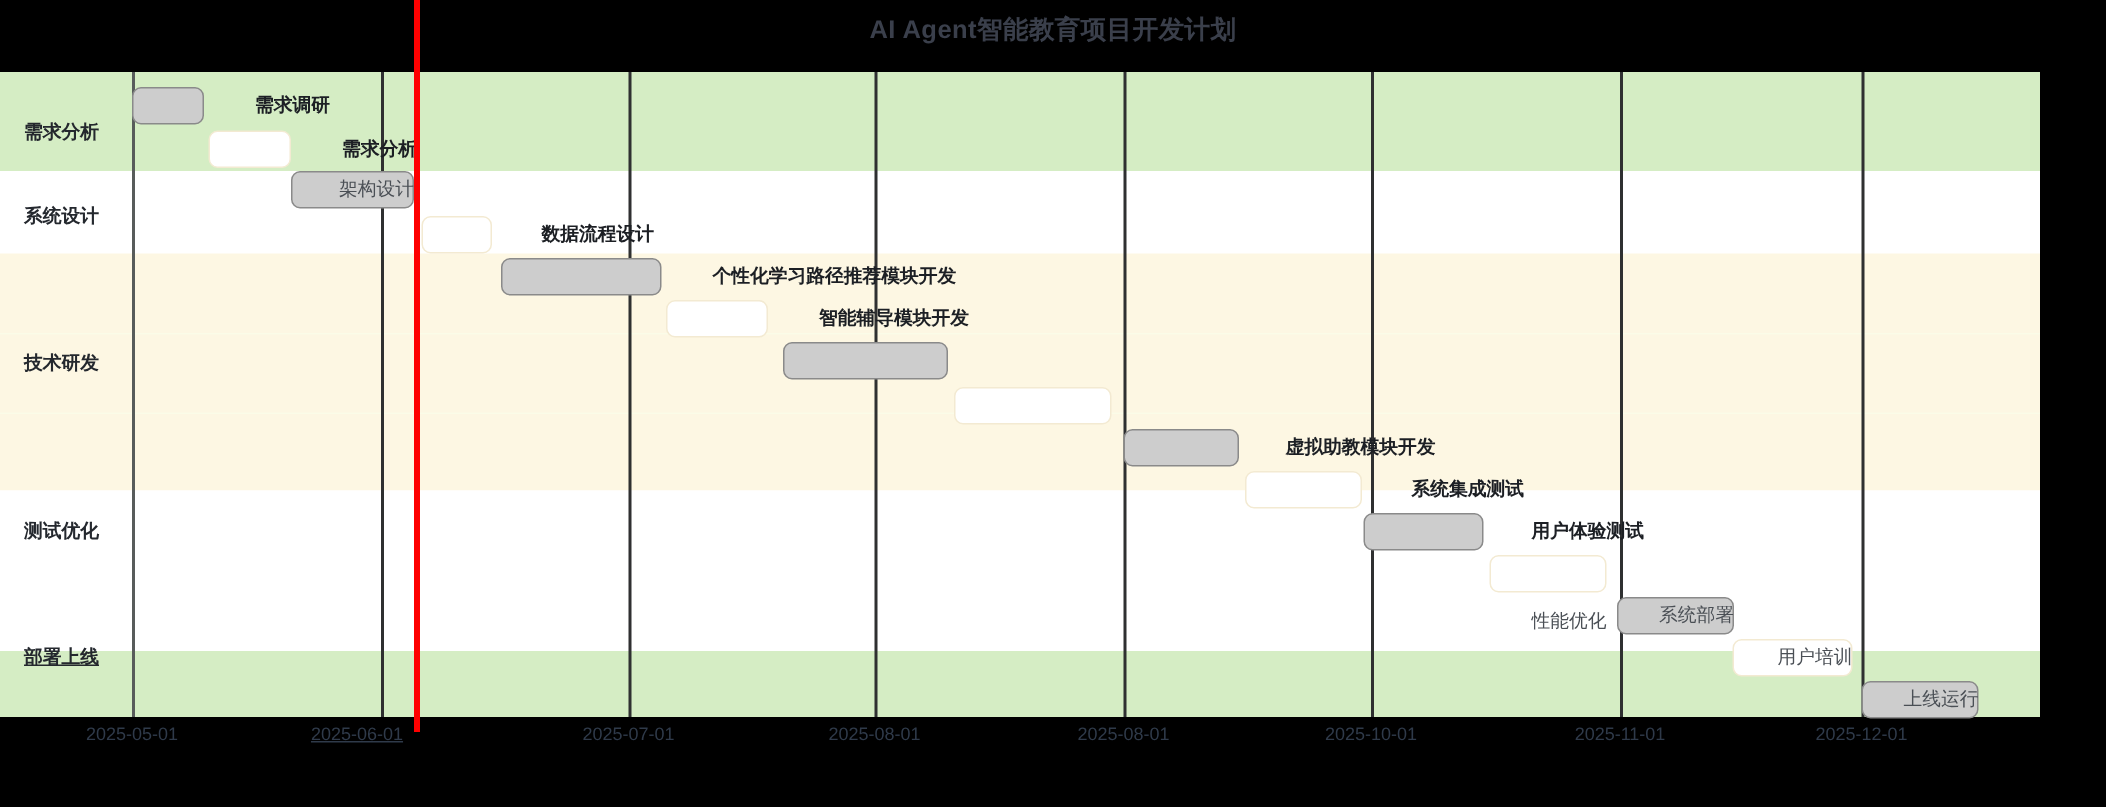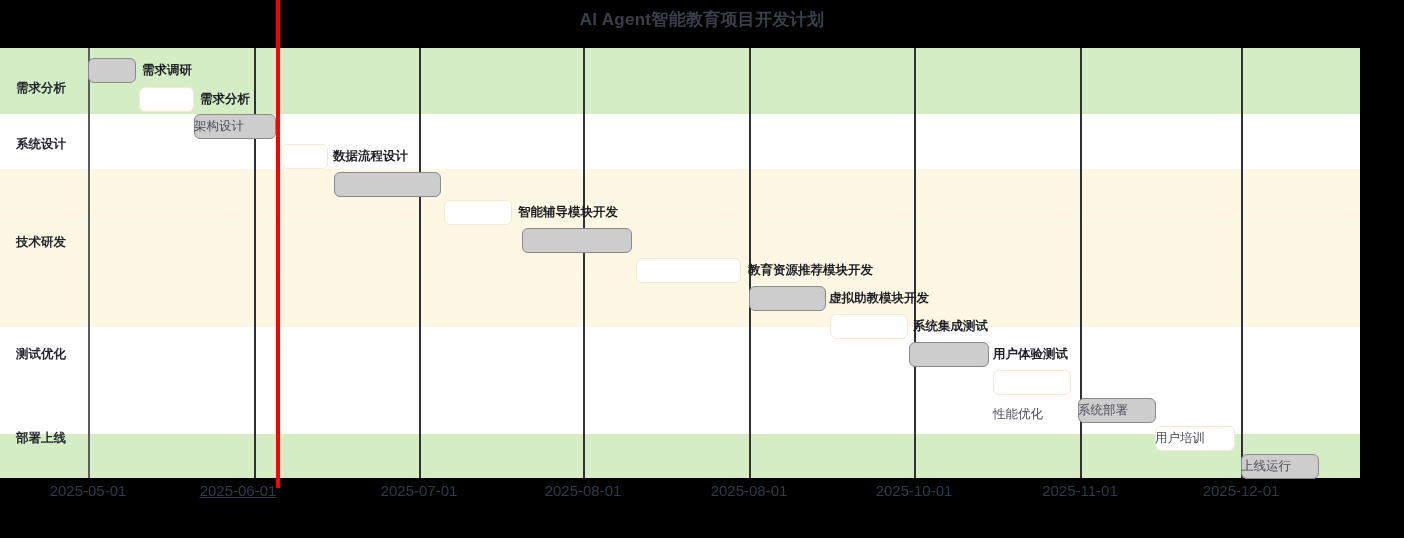--- a/index.html
+++ b/index.html
@@ -69,33 +69,33 @@
     border: 1.6px solid #8a8a8a;
     border-radius: 6px;
     z-index: 12;
   }
   .bar.filled { background: #cdcdcd; }
   .bar.hollow { background: #ffffff; border-color: #f3ead2; }
 
   .bar-label-out {
     position: absolute; height: 25px; line-height: 25px;
     font-size: 12.5px; font-weight: bold; color: #1c1f24;
-    white-space: nowrap; z-index: 14;
+    white-space: nowrap; z-index: 14; margin-left: 28px;
   }
   .bar-label-in {
     position: absolute; height: 25px; line-height: 25px;
     font-size: 12.5px; color: #4a4f55;
-    text-align: left; white-space: nowrap; z-index: 16;
+    text-align: right; white-space: nowrap; z-index: 16;
     pointer-events: none;
   }
 
   
   .tick {
     position: absolute; top: 482px;
-    font-size: 15px; color: #2f3a4a;
+    font-size: 12px; color: #2f3a4a;
     transform: translateX(-50%);
     white-space: nowrap;
   }
 
   
   .watermark {
     position: absolute; right: 8px; bottom: 4px;
     font-size: 21px; color: #f2f2f2;
     white-space: nowrap;
   }
@@ -125,25 +125,25 @@
       <div class="gridline" style="left: 1241px;"></div>
       <div class="bar filled" style="left: 88px; top: 10px; width: 48px;"></div>
       <div class="bar-label-out" style="left: 142px; top: 10px;">需求调研</div>
       <div class="bar hollow" style="left: 139px; top: 39px; width: 55px;"></div>
       <div class="bar-label-out" style="left: 200px; top: 39px;">需求分析</div>
       <div class="bar filled" style="left: 194px; top: 66px; width: 82px;"></div>
       <div class="bar-label-in" style="left: 194px; width: 82px; top: 66px;">架构设计</div>
       <div class="bar hollow" style="left: 281px; top: 96px; width: 47px;"></div>
       <div class="bar-label-out" style="left: 333px; top: 96px;">数据流程设计</div>
       <div class="bar filled" style="left: 334px; top: 124px; width: 107px;"></div>
+      <div class="bar-label-out" style="left: 447px; top: 124px;">个性化学习路径推荐模块开发</div>
       <div class="bar hollow" style="left: 444px; top: 152px; width: 68px;"></div>
       <div class="bar-label-out" style="left: 518px; top: 152px;">智能辅导模块开发</div>
       <div class="bar filled" style="left: 522px; top: 180px; width: 110px;"></div>
       <div class="bar hollow" style="left: 636px; top: 210px; width: 105px;"></div>
-      <div class="bar-label-out" style="left: 748px; top: 210px;">教育资源推荐模块开发</div>
       <div class="bar filled" style="left: 749px; top: 238px; width: 77px;"></div>
       <div class="bar-label-out" style="left: 829px; top: 238px;">虚拟助教模块开发</div>
       <div class="bar hollow" style="left: 830px; top: 266px; width: 78px;"></div>
       <div class="bar-label-out" style="left: 913px; top: 266px;">系统集成测试</div>
       <div class="bar filled" style="left: 909px; top: 294px; width: 80px;"></div>
       <div class="bar-label-out" style="left: 993px; top: 294px;">用户体验测试</div>
       <div class="bar hollow" style="left: 993px; top: 322px; width: 78px;"></div>
       <div class="bar-label-in" style="left: 993px; width: 78px; top: 322px; margin-top: 32px;">性能优化</div>
       <div class="bar filled" style="left: 1078px; top: 350px; width: 78px;"></div>
       <div class="bar-label-in" style="left: 1078px; width: 78px; top: 350px;">系统部署</div>
@@ -162,14 +162,14 @@
       <div class="tick" style="left: 749px;">2025-08-01</div>
       <div class="tick" style="left: 914px;">2025-10-01</div>
       <div class="tick" style="left: 1080px;">2025-11-01</div>
       <div class="tick" style="left: 1241px;">2025-12-01</div>
     </div>
 
 <div class="cat-label" style="top: 80px;">需求分析</div>
     <div class="cat-label" style="top: 136px;">系统设计</div>
     <div class="cat-label" style="top: 234px;">技术研发</div>
     <div class="cat-label" style="top: 346px;">测试优化</div>
-    <div class="cat-label" style="top: 430px;">部署上线</div>
+    <div class="cat-label" style="top: 430px; text-decoration: underline;">部署上线</div>
   </div>
 
 </body></html>

